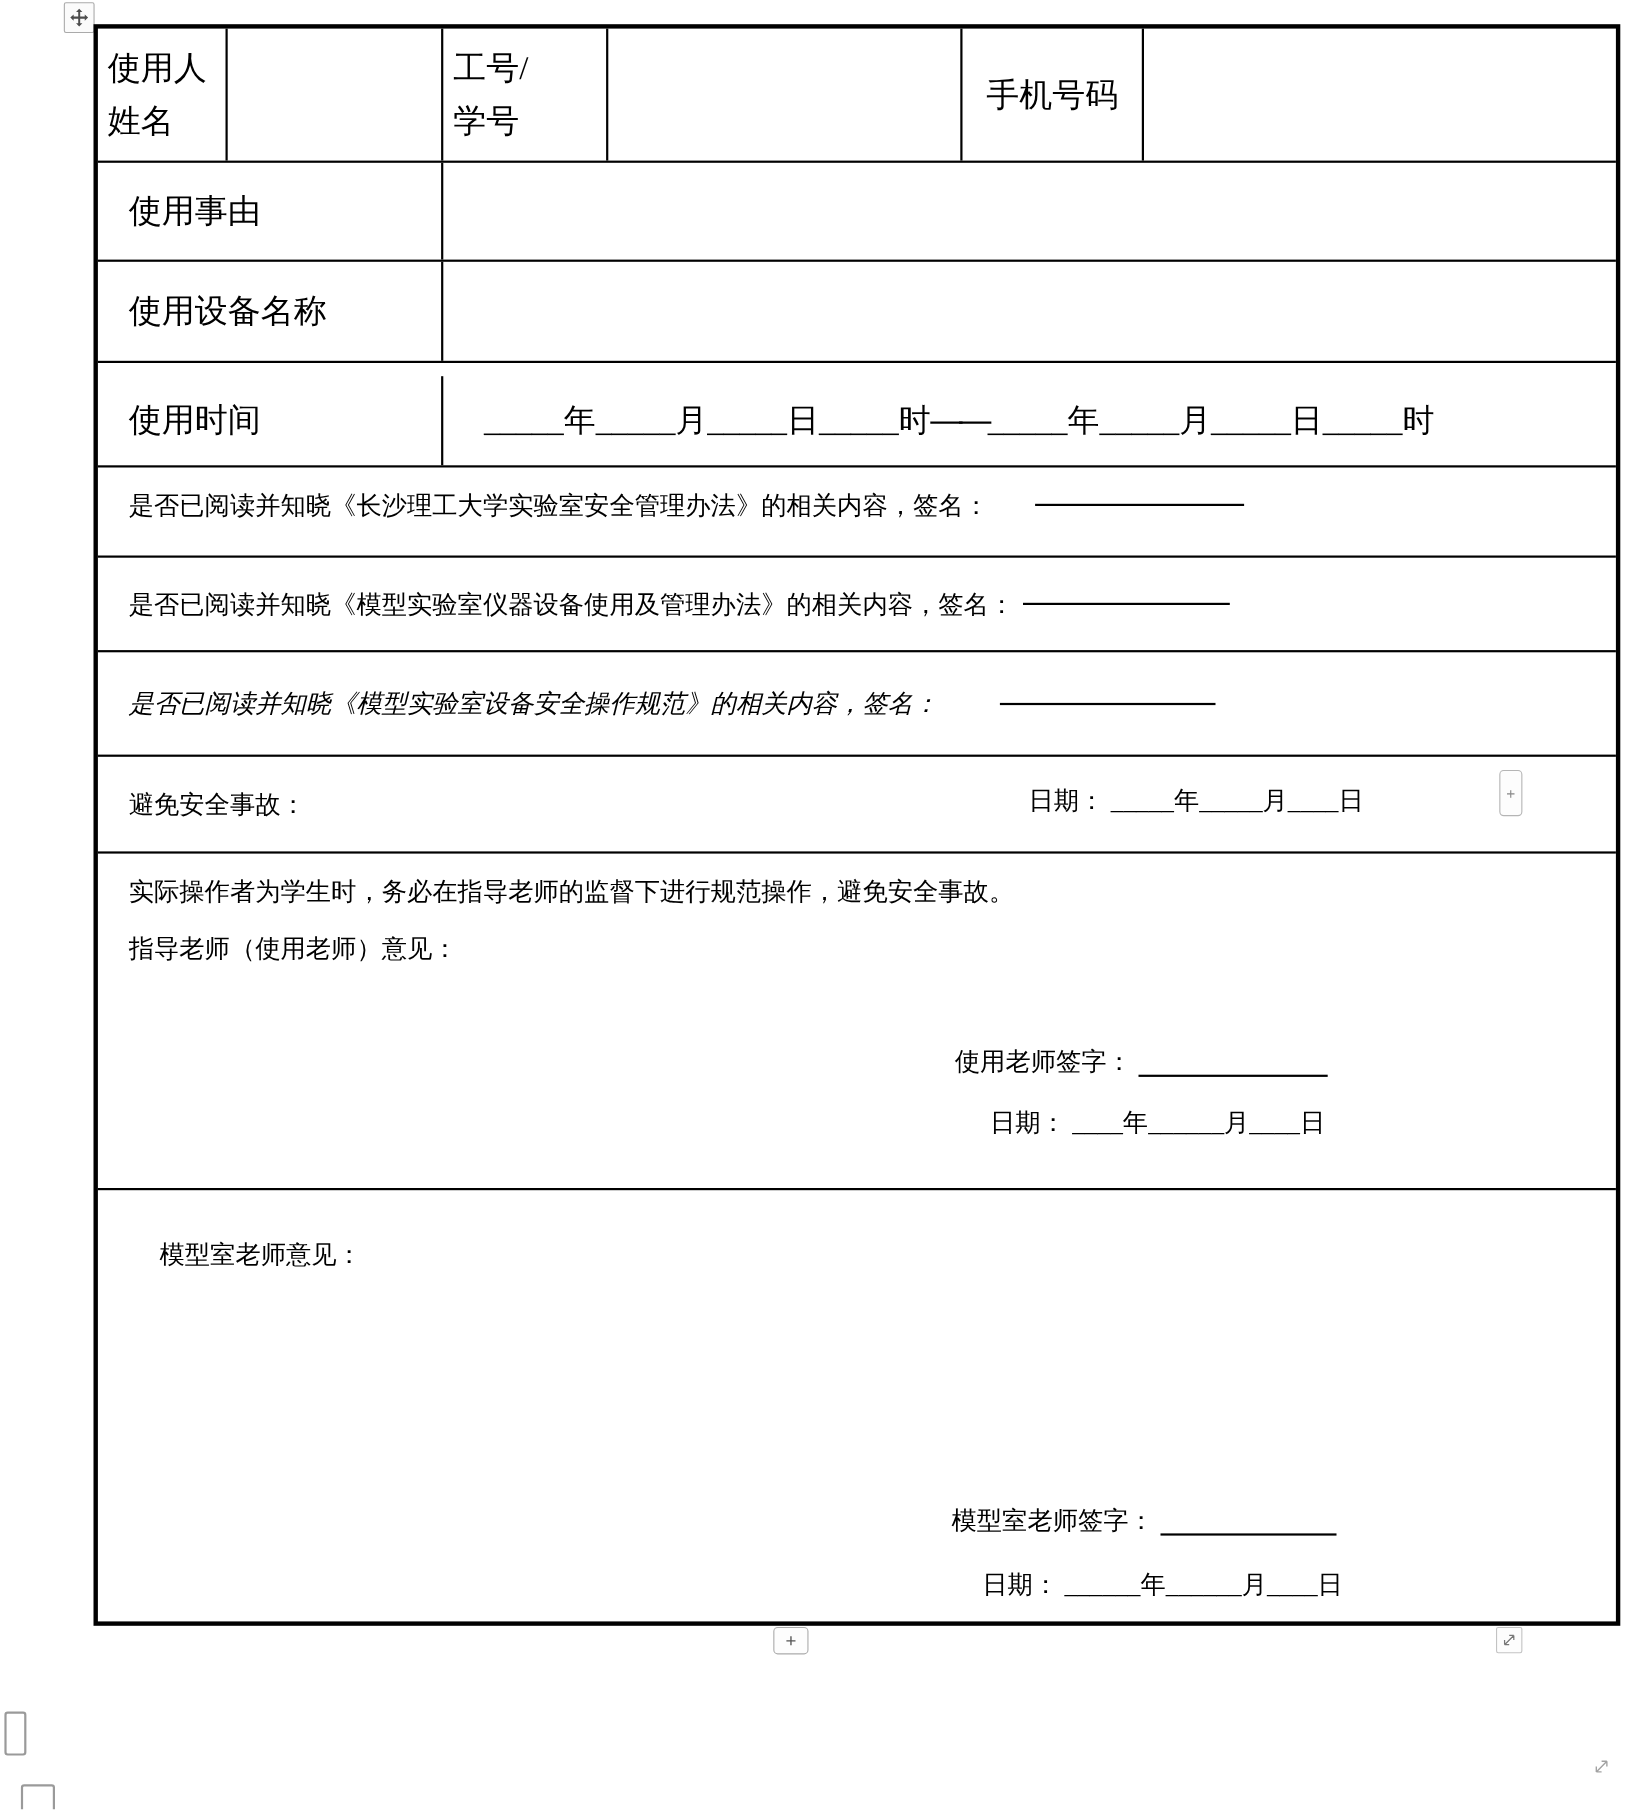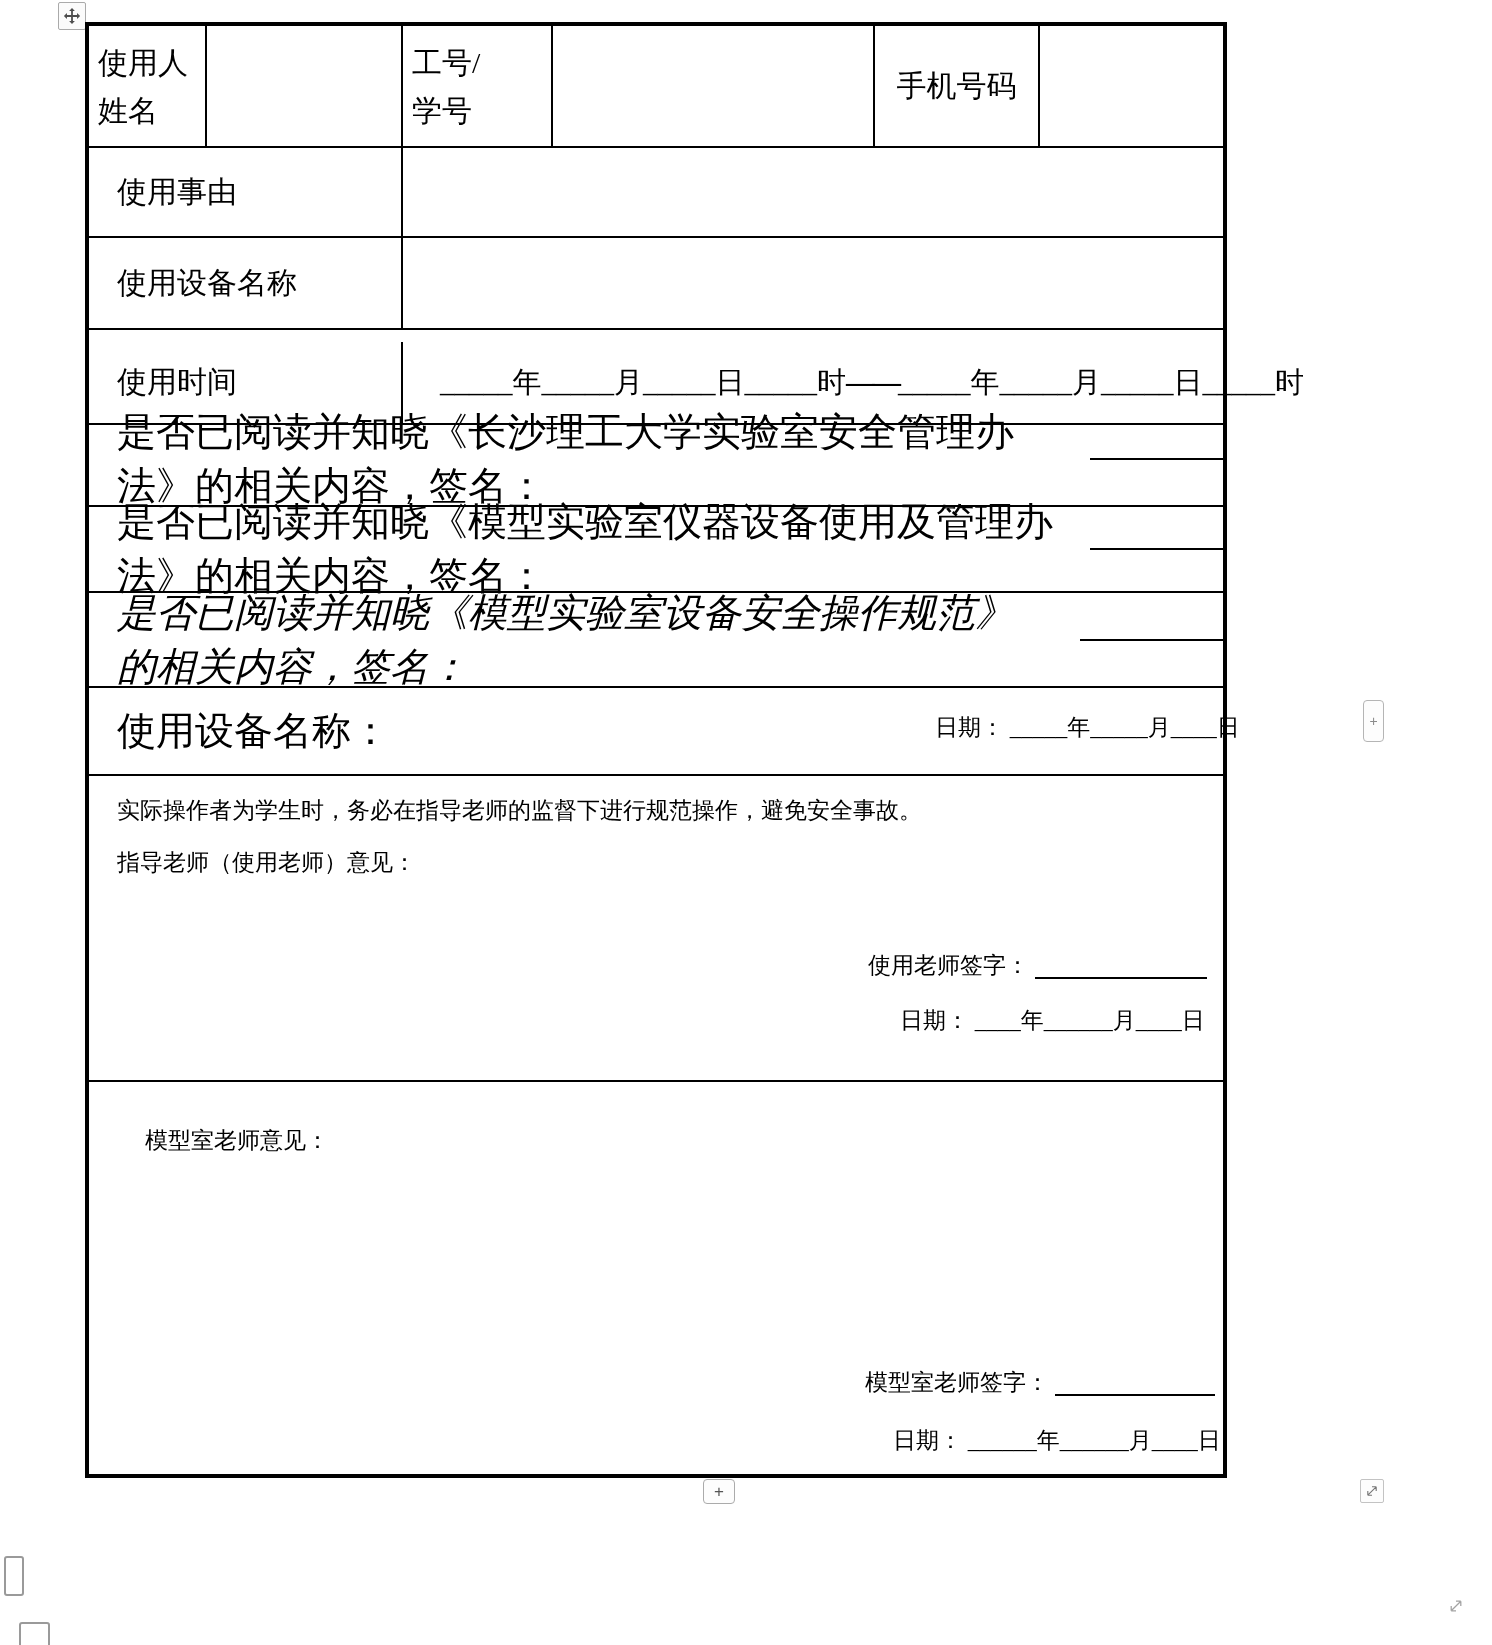--- a/index.html
+++ b/index.html
@@ -18,29 +18,29 @@
   .tbl-resize{position:absolute;left:1360px;top:1479px;width:22px;height:22px;background:#fdfdfd;
     border:1px solid #c3c3c3;border-radius:2px;display:flex;align-items:center;justify-content:center;}
   .corner-resize{position:absolute;left:1444px;top:1594px;width:24px;height:24px;
     display:flex;align-items:center;justify-content:center;opacity:.8;}
   .pagebreak-a{position:absolute;left:4px;top:1556px;width:16px;height:36px;border:2px solid #9a9a9a;
     border-radius:3px;background:#fff;}
   .pagebreak-b{position:absolute;left:19px;top:1622px;width:27px;height:30px;border:2px solid #9a9a9a;
     border-radius:3px;background:#fff;}
 
   
-  .tbl{position:absolute;left:85px;top:22px;width:1142px;height:1456px;border:4px solid #000;box-sizing:border-box;}
+  .tbl{position:absolute;left:85px;top:22px;width:1388px;height:1456px;border:4px solid #000;box-sizing:border-box;}
   .row{position:absolute;left:0;width:100%;border-bottom:2px solid #000;box-sizing:border-box;}
   .row.last{border-bottom:none;}
   .cell{position:absolute;top:0;height:100%;box-sizing:border-box;}
   .br{border-right:2px solid #000;}
   .lab2{font-size:30px;line-height:48px;white-space:pre-line;padding:13px 0 0 9px;}
   .vcenter{display:flex;align-items:center;}
   .lab{font-size:30px;padding-left:28px;}
-  .line-text{font-size:39px;}
+  .line-text{font-size:23px;}
   .uline{display:inline-block;height:0;border-bottom:2px solid #000;vertical-align:-6px;}
   .dash{font-weight:bold;letter-spacing:-3px;}
   .abs{position:absolute;font-size:23px;white-space:nowrap;}
 </style>
 </head>
 <body>
 
 <div class="page">
 
   <div class="move-handle">
@@ -98,21 +98,21 @@
       <span class="line-text">是否已阅读并知晓《模型实验室仪器设备使用及管理办法》的相关内容，签名：</span>
       <span class="uline" style="width:188px;margin-left:8px;"></span>
     </div>
 
     <div class="row vcenter" style="top:567px;height:95px;padding-left:28px;font-style:italic;">
       <span class="line-text">是否已阅读并知晓《模型实验室设备安全操作规范》的相关内容，签名：</span>
       <span class="uline" style="width:196px;margin-left:56px;"></span>
     </div>
 
     <div class="row vcenter" style="top:662px;height:88px;padding-left:28px;position:absolute;">
-      <span class="line-text">使用设备名称：</span>
+      <span class="line-text">避免安全事故：</span>
       <span class="abs" style="left:846px;top:24px;">日期： _____年_____月____日</span>
     </div>
 
     <div class="row" style="top:750px;height:306px;">
       <span class="abs" style="left:28px;top:19px;">实际操作者为学生时，务必在指导老师的监督下进行规范操作，避免安全事故。</span>
       <span class="abs" style="left:28px;top:71px;">指导老师（使用老师）意见：</span>
       <span class="abs" style="left:779px;top:174px;">
         <span>使用老师签字：</span><span class="uline" style="width:172px;margin-left:6px;"></span>
       </span>
       <span class="abs" style="left:811px;top:229px;">日期： ____年______月____日</span>

